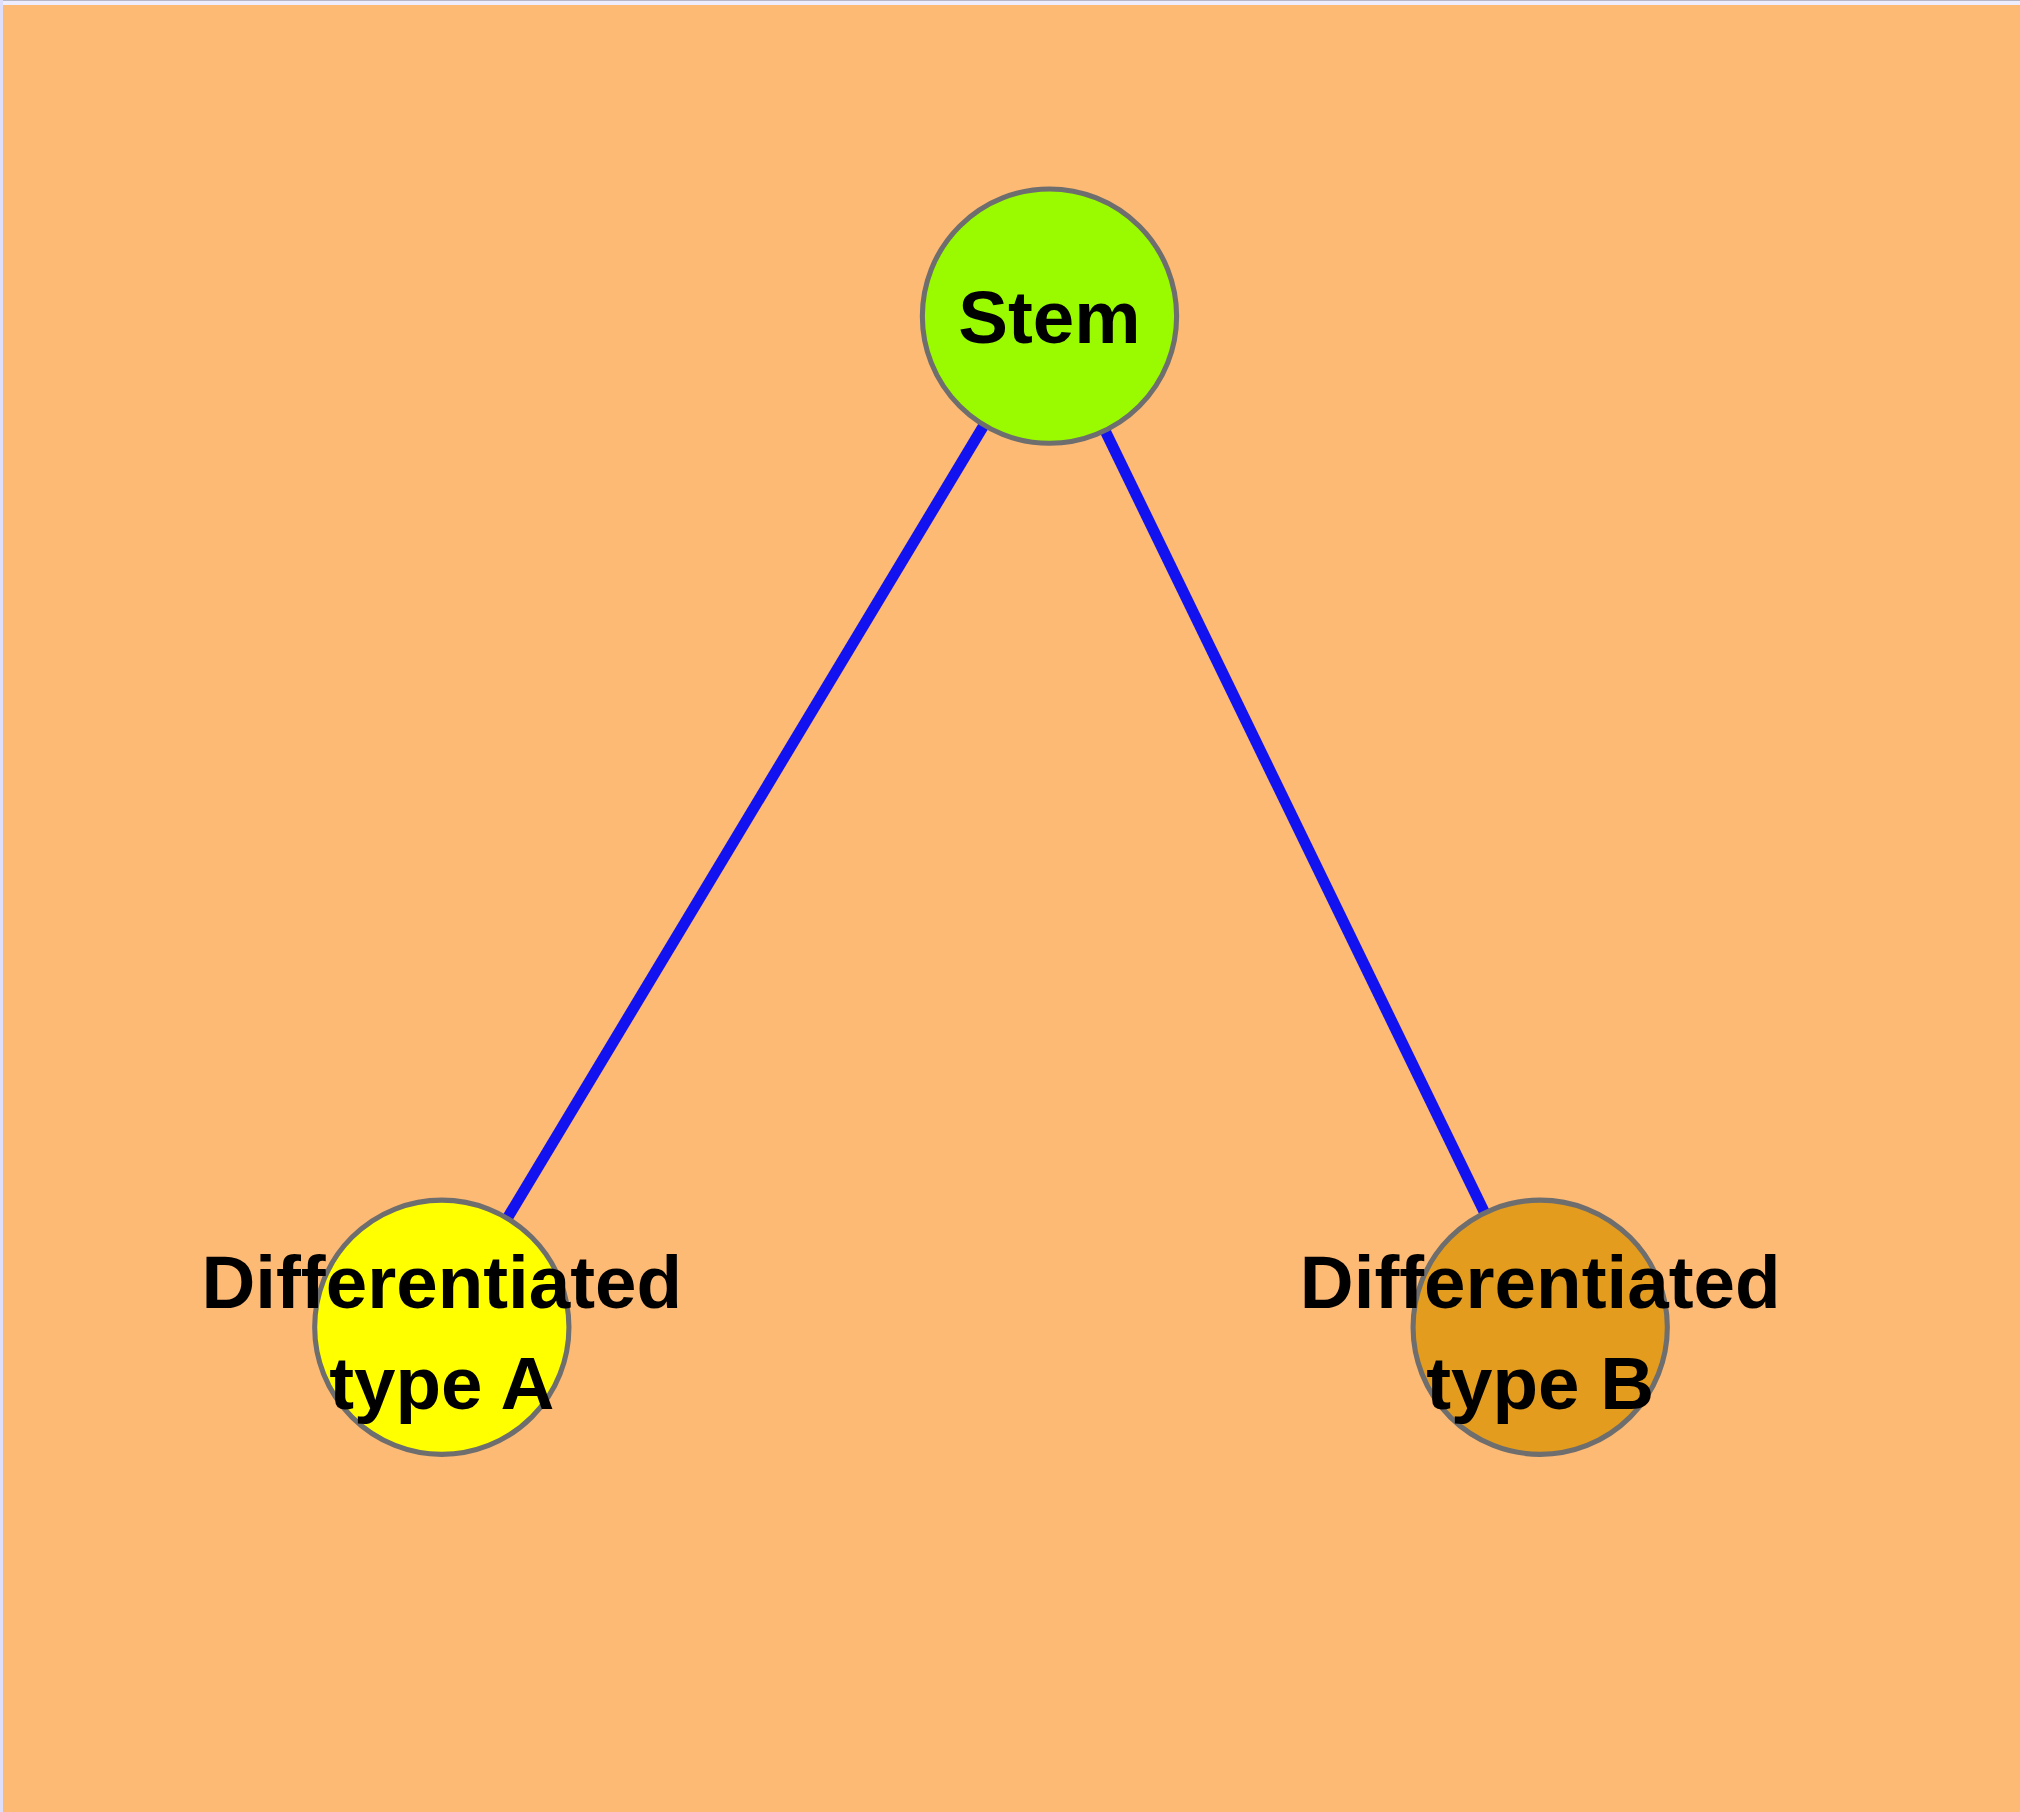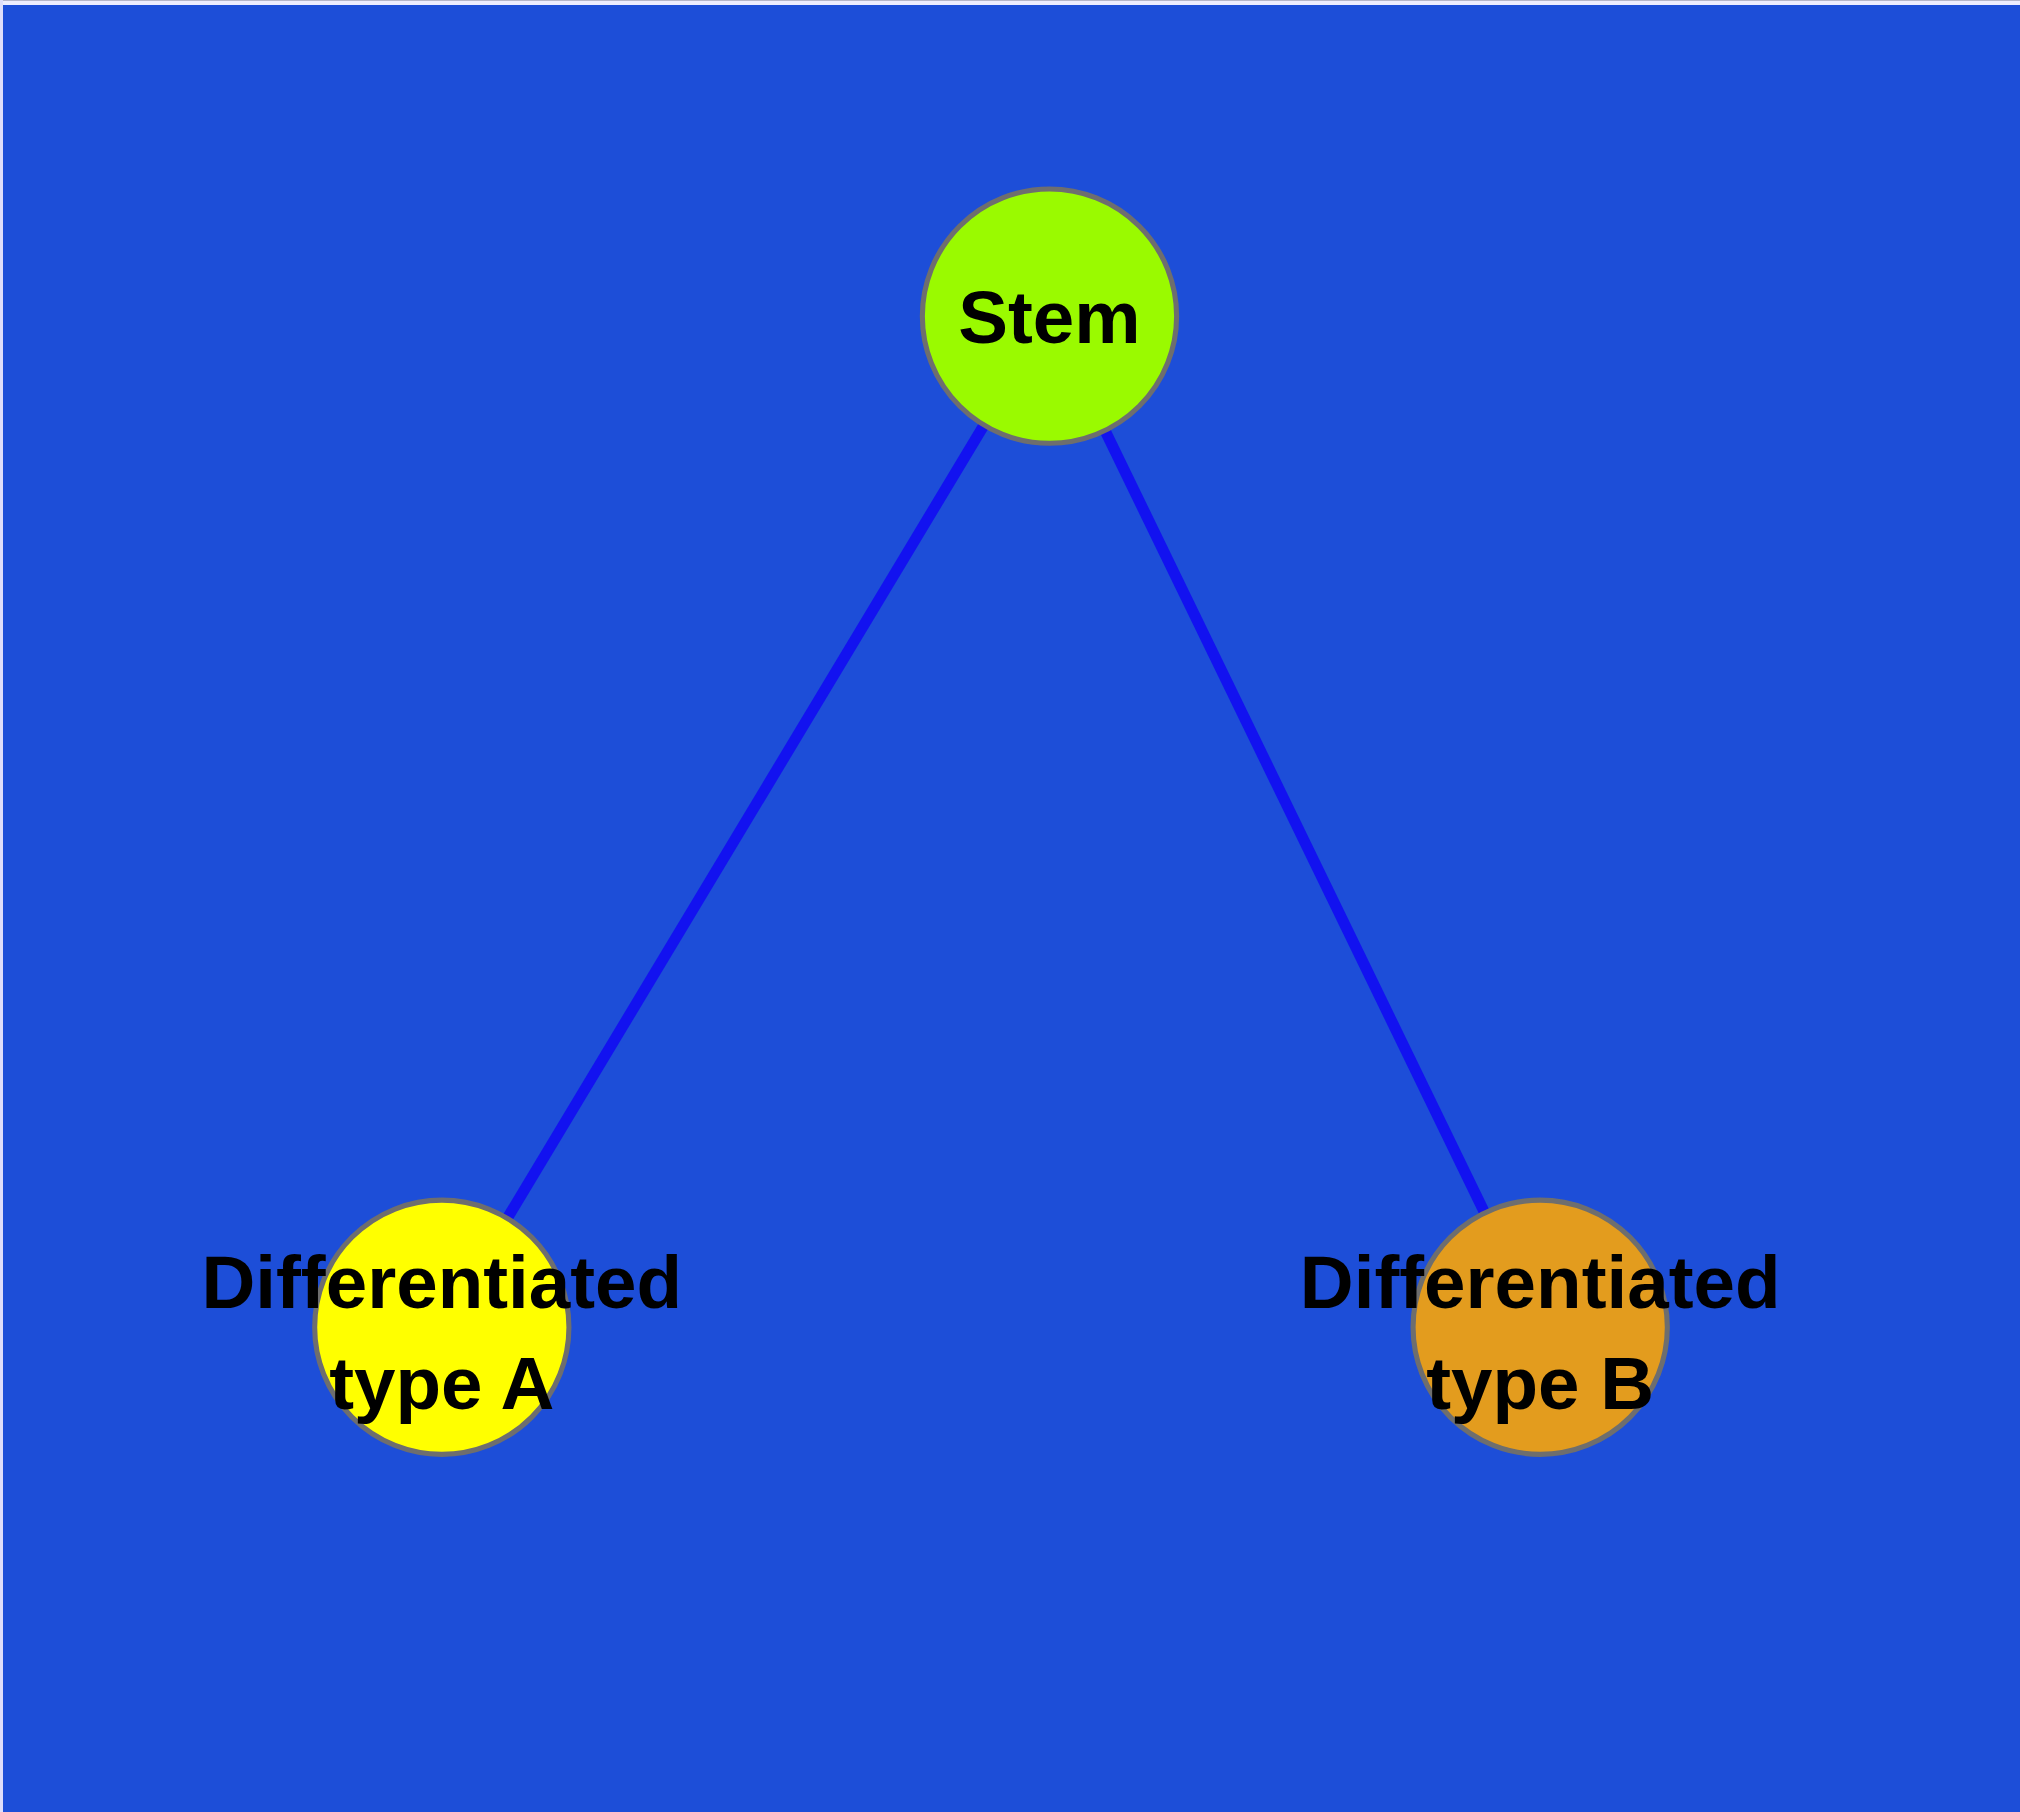--- a/index.html
+++ b/index.html
@@ -44,21 +44,21 @@
   .node-label {
     font-family: "Liberation Sans", sans-serif;
     font-weight: bold;
     font-size: 88px;
     text-anchor: middle;
   }
 </style>
 </head>
 <body>
 
-<div class="canvas" style="background: #1d4ed8;">
+<div class="canvas" style="background: #fdba74;">
   <div class="edge-highlight-top"></div>
   <div class="edge-highlight-left"></div>
 
   <svg class="graph" viewBox="0 0 2384 2138">
 
     <line class="edge-line" x1="1238" y1="373" x2="521" y2="1566" stroke="#1212f0"></line>
     <line class="edge-line" x1="1238" y1="373" x2="1817" y2="1566" stroke="#1212f0"></line>
 
     <circle class="node-circle" cx="1238" cy="373" r="150" fill="#9afa00" stroke="#6e6e6e"></circle>
 

